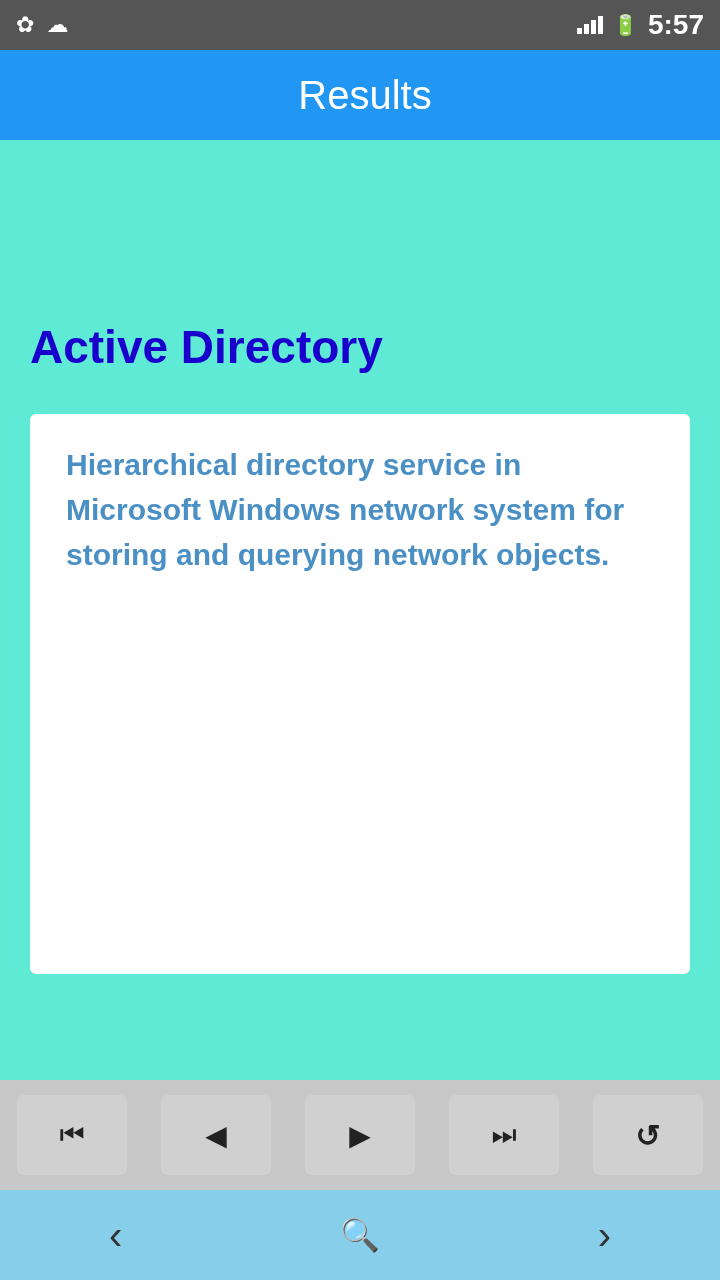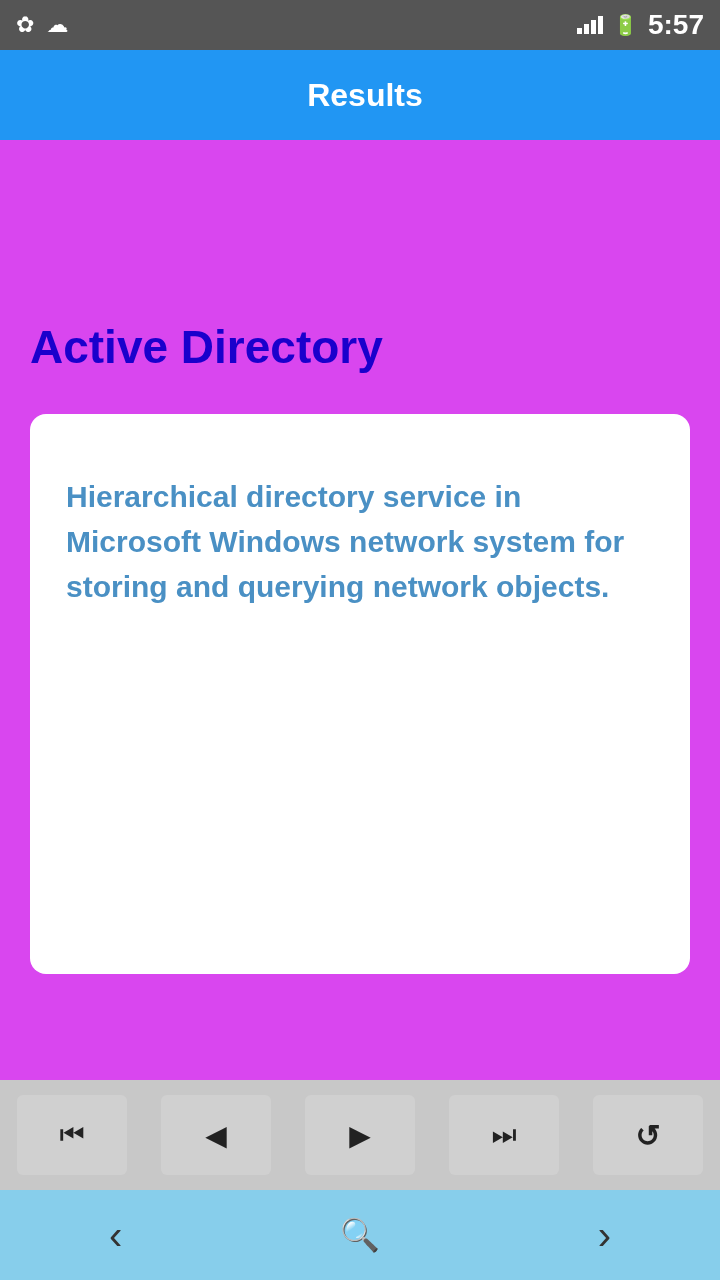--- a/index.html
+++ b/index.html
@@ -71,45 +71,45 @@
       background: #2196F3;
       height: 90px;
       display: flex;
       align-items: center;
       justify-content: center;
       flex-shrink: 0;
     }
 
     .app-bar-title {
       color: white;
-      font-size: 32px;
-      font-weight: bold;
+      font-size: 40px;
+      font-weight: normal;
       margin-left: 10px;
     }
 
     
     .main-content {
       flex: 1;
-      background: #d946ef;
+      background: #5eead4;
       padding: 30px 30px 20px 30px;
       overflow: hidden;
     }
 
     .result-title {
       color: #1a00cc;
       font-size: 46px;
       font-weight: bold;
       margin-top: 150px;
       margin-bottom: 40px;
     }
 
     .result-card {
       background: white;
-      border-radius: 16px;
-      padding: 60px 36px;
+      border-radius: 6px;
+      padding: 28px 36px;
       min-height: 560px;
     }
 
     .result-description {
       color: #4a90c4;
       font-size: 30px;
       font-weight: bold;
       line-height: 1.5;
     }
 

